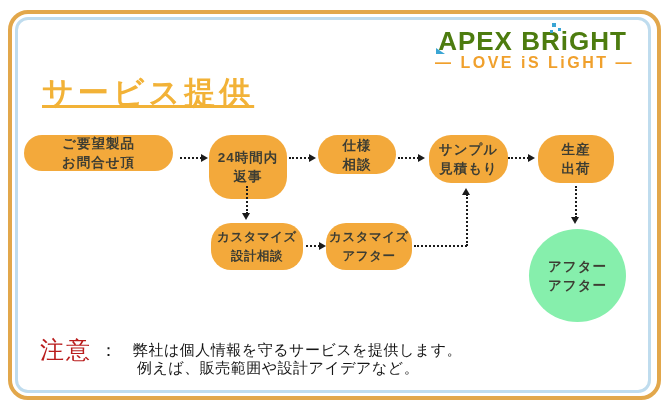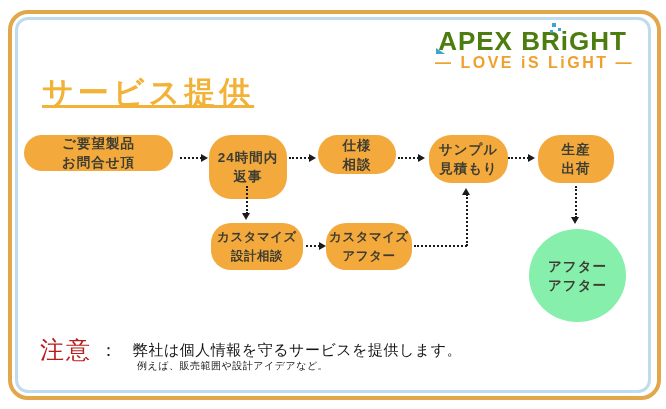--- a/index.html
+++ b/index.html
@@ -65,21 +65,21 @@
   .head-r{position:absolute;width:0;height:0;border-top:4px solid transparent;
     border-bottom:4px solid transparent;border-left:7px solid #1b1b1b;}
   .head-d{position:absolute;width:0;height:0;border-left:4px solid transparent;
     border-right:4px solid transparent;border-top:7px solid #1b1b1b;}
   .head-u{position:absolute;width:0;height:0;border-left:4px solid transparent;
     border-right:4px solid transparent;border-bottom:7px solid #1b1b1b;}
   
   .note-label{position:absolute;left:40px;top:334px;font-size:24px;color:#b91c1c;letter-spacing:2px;}
   .note-colon{position:absolute;left:100px;top:339px;font-size:17px;color:#161616;}
   .note-line1{position:absolute;left:133px;top:341px;font-size:15px;color:#161616;letter-spacing:.5px;white-space:nowrap;}
-  .note-line2{position:absolute;left:137px;top:359px;font-size:10px;color:#161616;letter-spacing:.5px;white-space:nowrap;}
+  .note-line2{position:absolute;left:137px;top:359px;font-size:15px;color:#161616;letter-spacing:.5px;white-space:nowrap;}
 </style>
 </head>
 <body>
 
 <div class="canvas">
 
   <div class="frame-outer"></div>
   <div class="frame-inner"></div>
 
   <div class="logo">

